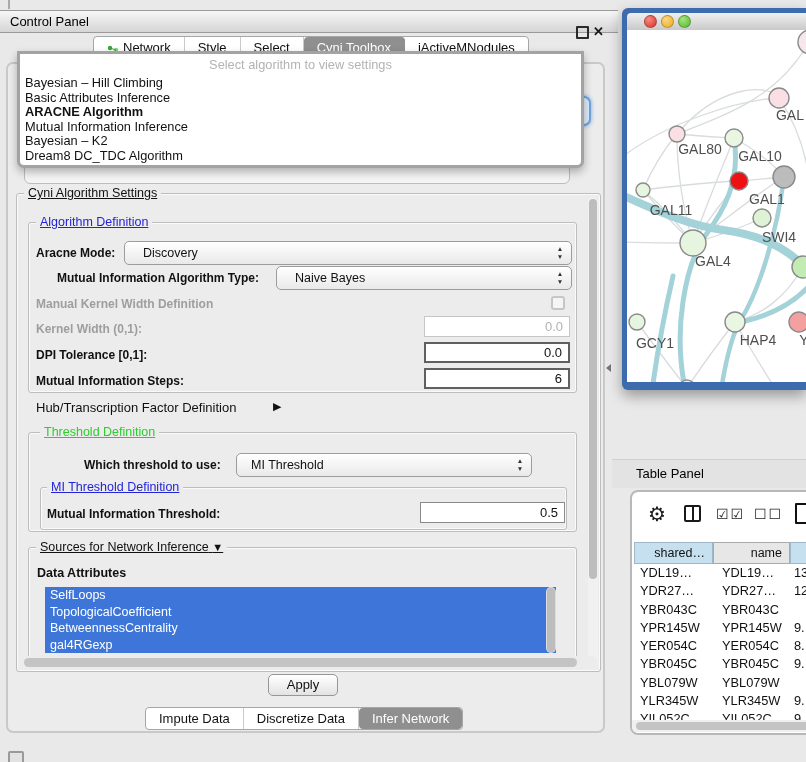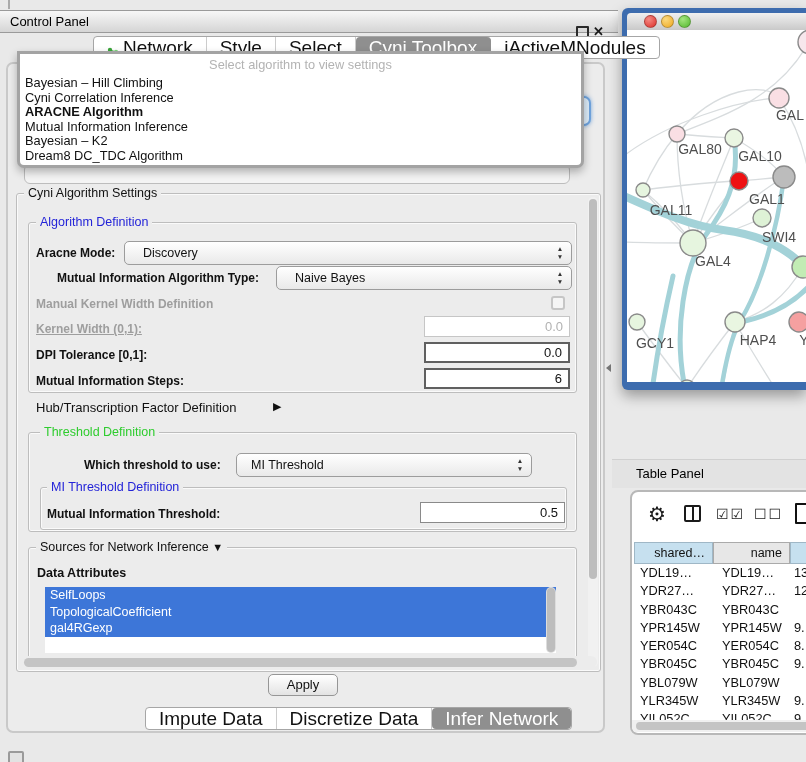--- a/index.html
+++ b/index.html
@@ -13,40 +13,40 @@
   .close-icon{position:absolute;left:593px;top:12px;font-size:13px;font-weight:bold;color:#1a1a1a;line-height:18px;}
   .corner-tick{position:absolute;left:8px;top:0;width:2px;height:9px;background:#aaa;}
   
   .cp-frame{position:absolute;left:6px;top:62px;width:599px;height:671px;background:#ececec;
     border:2px solid #c9c9c9;border-radius:7px;box-sizing:border-box;}
   
   .tabbar{position:absolute;display:flex;background:#fff;border:1px solid #a6a6a6;border-radius:4px;
     height:23px;box-sizing:border-box;overflow:hidden;z-index:4;}
   #top-tabs{left:93px;top:36px;}
   #bottom-tabs{left:145px;top:707px;}
-  .tab{font-size:19px;line-height:21px;text-align:center;padding:0 13px;border-right:1px solid #ccc;
+  .tab{font-size:13px;line-height:21px;text-align:center;padding:0 13px;border-right:1px solid #ccc;
     white-space:nowrap;display:flex;align-items:center;gap:4px;}
   .tab.selected{background:#8f8f8f;color:#fff;border-radius:4px;border-right:1px solid #8f8f8f;}
   .tab:last-child{border-right:none;}
   .net-tab-icon{display:inline-block;width:12px;height:12px;}
   
   .popup{position:absolute;left:17px;top:51px;width:561px;height:111px;background:#fff;
     border:3px solid #a3a3a3;border-radius:0 0 7px 7px;box-shadow:0 4px 9px rgba(0,0,0,.28);z-index:6;}
   .popup-prompt{position:absolute;left:0;top:3px;width:100%;text-align:center;font-size:12.8px;color:#b3b3b3;}
   .algo-list{position:absolute;left:0;top:22px;width:100%;}
   .algo-item{height:14.6px;line-height:14.6px;font-size:12.8px;padding-left:5px;white-space:nowrap;}
   .algo-item.bold{font-weight:bold;}
   .focus-sliver{position:absolute;left:575px;top:96px;width:16px;height:30px;background:#dcebf8;
     border:2px solid #6fa3dd;border-radius:0 7px 7px 0;box-shadow:0 0 4px #7aaade;z-index:5;box-sizing:border-box;}
   .combo-sliver{position:absolute;left:24px;top:164px;width:546px;height:20px;background:#f4f4f4;
     border:1px solid #bdbdbd;border-radius:6px;z-index:5;box-sizing:border-box;}
   
   .groupbox{position:absolute;border:1px solid #bdbdbd;border-radius:3px;
     box-shadow:inset 0 0 0 1px rgba(255,255,255,.75);box-sizing:border-box;}
-  .grouptitle{position:absolute;background:#ececec;padding:0 4px;font-size:12.5px;white-space:nowrap;z-index:2;}
+  .grouptitle{position:absolute;background:#ececec;padding:0 4px;font-size:12.5px;white-space:nowrap;z-index:2;text-decoration:underline;}
   .t-blue{color:#2323d8;}
   .t-green{color:#2ecc2e;}
   .lbl{position:absolute;font-size:12px;font-weight:bold;color:#111;white-space:nowrap;}
   .lbl.dis{color:#9e9e9e;}
   .plain{font-weight:normal;font-size:13px;}
   .combo{position:absolute;height:24px;background:linear-gradient(#ffffff,#e9e9e9);border:1px solid #9c9c9c;
     border-radius:5px;box-sizing:border-box;font-size:12.5px;line-height:22px;color:#111;}
   .combo .cval{padding-left:18px;}
   .arrows{position:absolute;right:7px;top:3px;width:8px;font-size:6.5px;line-height:8px;color:#333;text-align:center;}
   .field{position:absolute;background:#fff;border:1px solid #8a8a8a;box-sizing:border-box;
@@ -152,21 +152,21 @@
       </div>
     </div>
 
   <div class="combo-sliver"></div>
   <div class="focus-sliver"></div>
 
   <div class="popup">
     <div class="popup-prompt">Select algorithm to view settings</div>
     <div class="algo-list" id="algo-list">
         <div class="algo-item">Bayesian – Hill Climbing</div>
-        <div class="algo-item">Cyni Correlation Inference</div>
+        <div class="algo-item">Basic Attributes Inference</div>
         <div class="algo-item bold">ARACNE Algorithm</div>
         <div class="algo-item">Mutual Information Inference</div>
         <div class="algo-item">Bayesian – K2</div>
         <div class="algo-item">Dream8 DC_TDC Algorithm</div>
       </div>
   </div>
 
   <div class="groupbox" style="left:16px;top:193px;width:585px;height:479px;"></div>
   <span class="grouptitle" style="left:24px;top:186px;">Cyni Algorithm Settings</span>
   <div class="sb-track-v" style="left:588px;top:197px;width:10px;height:470px;">
@@ -184,21 +184,21 @@
 
   <span class="lbl" style="left:36px;top:271px;margin-left:21px;">Mutual Information Algorithm Type:</span>
   <div class="combo" style="left:276px;top:266px;width:296px;">
     <span class="cval">Naive Bayes</span>
     <span class="arrows">▲<br>▼</span>
   </div>
 
   <span class="lbl dis" style="left:36px;top:297px;">Manual Kernel Width Definition</span>
   <span class="checkbox"></span>
 
-  <span class="lbl dis" style="left:36px;top:322px;text-decoration:underline;">Kernel Width (0,1):</span>
+  <span class="lbl dis" style="left:36px;top:322px;">Kernel Width (0,1):</span>
   <div class="field dis" style="left:424px;top:316px;width:146px;height:21px;line-height:19px;">0.0</div>
 
   <span class="lbl" style="left:36px;top:348px;">DPI Tolerance [0,1]:</span>
   <div class="field strong" style="left:424px;top:342px;width:146px;height:21px;line-height:17px;">0.0</div>
 
   <span class="lbl" style="left:36px;top:374px;">Mutual Information Steps:</span>
   <div class="field strong" style="left:424px;top:368px;width:146px;height:21px;line-height:17px;">6</div>
 
   <span class="lbl plain" style="left:36px;top:400px;">Hub/Transcription Factor Definition</span>
   <span class="tri" style="position:absolute;left:273px;top:400px;">▶</span>
@@ -216,20 +216,21 @@
   <span class="grouptitle t-blue" style="left:47px;top:480px;">MI Threshold Definition</span>
   <span class="lbl" style="left:47px;top:507px;">Mutual Information Threshold:</span>
   <div class="field" style="left:420px;top:502px;width:145px;height:21px;line-height:19px;">0.5</div>
 
   <div class="groupbox" style="left:28px;top:547px;width:549px;height:112px;"></div>
   <span class="grouptitle" style="left:36px;top:540px;"><span>Sources for Network Inference</span> <span class="tri">▼</span></span>
   <span class="lbl" style="left:37px;top:566px;font-size:12.5px;">Data Attributes</span>
   <div class="attr-list" id="attr-list">
       <div class="attr-item">SelfLoops</div>
       <div class="attr-item">TopologicalCoefficient</div>
+      <div class="attr-item">BetweennessCentrality</div>
       <div class="attr-item">gal4RGexp</div>
     </div>
   <div class="sb-track-v" style="left:546px;top:587px;width:10px;height:66px;background:#ddd;">
     <div class="sb-thumb-v" style="left:1px;top:1px;width:8px;height:64px;"></div>
   </div>
 
   <div class="sb-track-h" style="left:20px;top:656px;width:577px;height:12px;">
     <div class="sb-thumb-h" style="position:absolute;left:4px;top:2px;width:553px;height:9px;"></div>
   </div>
 

